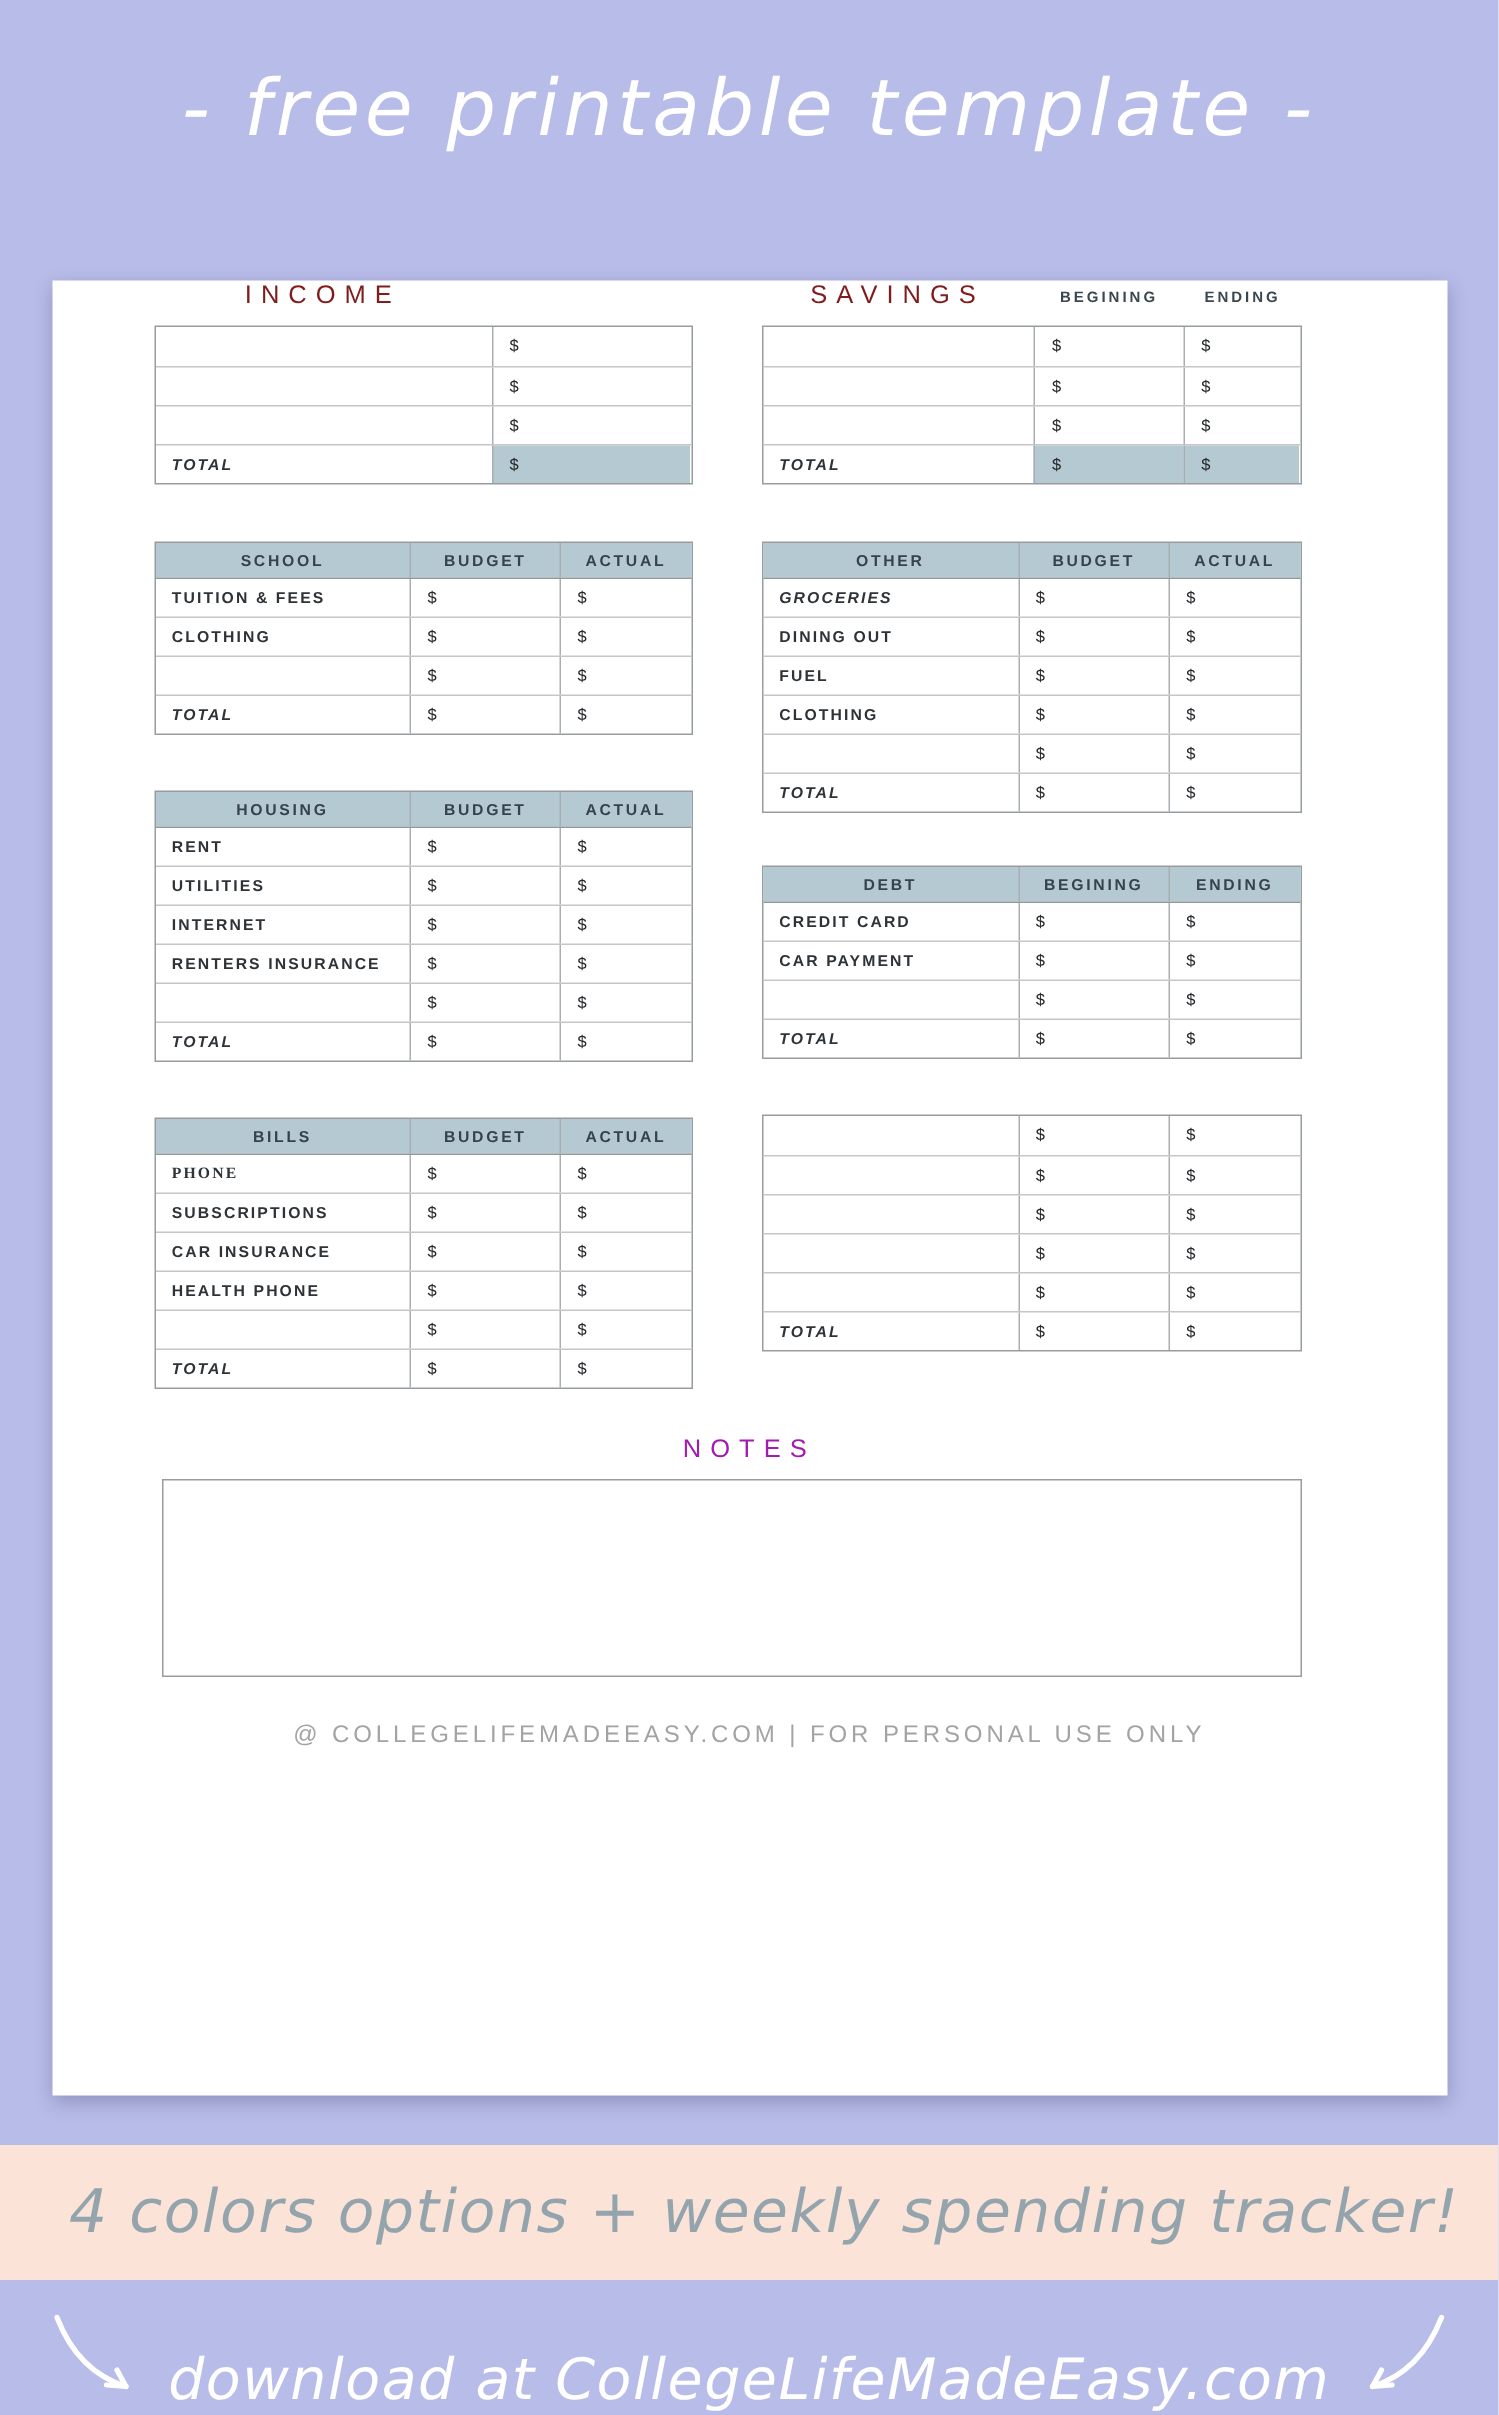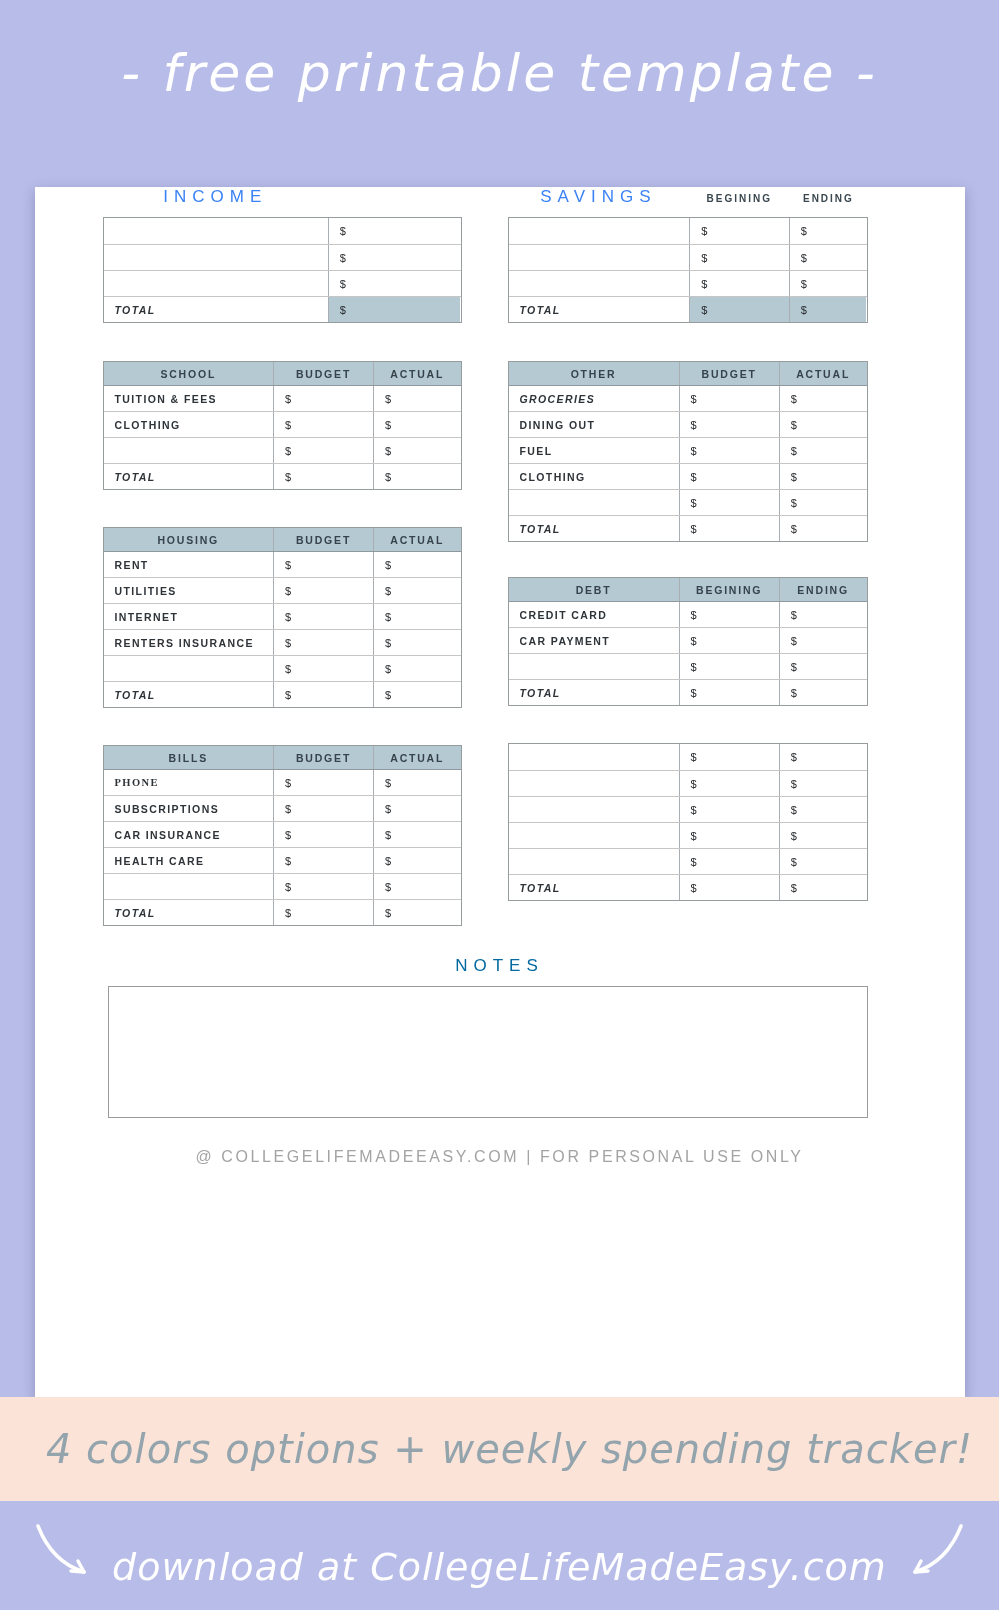--- a/index.html
+++ b/index.html
@@ -25,21 +25,21 @@
   .sheet-title {
     text-align:center; padding-top:40px;
     font-family:"DejaVu Serif", serif; font-style:italic;
     font-size:62px; color:#171717; letter-spacing:4px; line-height:1.15;
   }
 
   .cols { display:flex; justify-content:space-between; padding:0 97px 0 68px; margin-top:42px; }
   .col-left  { width:359px; }
   .col-right { width:360px; }
 
-  .sec-heading { font-size:17px; letter-spacing:6px; color:#3b82f6; text-align:center; line-height:20px; }
+  .sec-heading { font-size:17px; letter-spacing:6px; color:#7f1d1d; text-align:center; line-height:20px; }
   .income-head { width:62.8%; margin-bottom:10px; }
   .sav-headrow { display:flex; align-items:flex-end; margin-bottom:10px; }
   .sav-headrow .c1 { width:50.5%; text-align:center; }
   .sav-headrow .c2 { width:27.8%; text-align:center; }
   .sav-headrow .c3 { width:21.7%; text-align:center; }
   .mini-label { font-size:10px; letter-spacing:2px; font-weight:bold; color:#3a474f; padding-bottom:3px; }
 
   
   .btable { border:1px solid #979c9f; background:#fff; }
   .trow { display:flex; height:26px; }
@@ -53,26 +53,26 @@
   .dollar { font-size:11px; color:#26292c; padding-left:11px; }
   .tlabel { font-style:italic; }
   .hl { background:#b5c9d3; }
 
   .mt-a { margin-top:38px; }
   .mt-b { margin-top:37px; }
   .mt-c { margin-top:35px; }
 
   
   .notes-sec { margin-top:30px; }
-  .notes-heading { font-size:17px; letter-spacing:6px; color:#0369a1; text-align:center; }
+  .notes-heading { font-size:17px; letter-spacing:6px; color:#a21caf; text-align:center; }
   .notes-box { margin:10px 97px 0 73px; height:132px; border:1px solid #9b9b9b; background:#fff; }
   .sheet-footer { margin-top:30px; text-align:center; font-size:16px; letter-spacing:2.6px; color:#a3a3a3; }
 
   
-  .peach-band { height:104px; background:#fbe3d8; display:flex; align-items:center; justify-content:center;padding-left:20px; }
+  .peach-band { margin-top:33px; height:90px; background:#fbe3d8; display:flex; align-items:center; justify-content:center;padding-left:20px; }
   .peach-band .text { color:#93a4ad; font-size:40px; letter-spacing:1px; }
   .download-band { height:132px; display:flex; align-items:center; justify-content:center; gap:12px; }
   .download-band .text { color:#ffffff; font-size:38px; letter-spacing:1px; }
   .arrow-svg { display:block; }
   .arrow-left  { transform: translateY(-16px); }
   .arrow-right { transform: translateY(-16px); }
 </style>
 </head>
 <body>
 
@@ -245,21 +245,21 @@
           <div class="trow">
             <div class="tc" style="width: 47.5%;">CAR INSURANCE</div>
             <div class="tc" style="width: 28%;">
               <span class="dollar">$</span>
             </div>
             <div class="tc" style="width: 24.5%;">
               <span class="dollar">$</span>
             </div>
           </div>
           <div class="trow">
-            <div class="tc" style="width: 47.5%;">HEALTH CARE</div>
+            <div class="tc" style="width: 47.5%;">HEALTH PHONE</div>
             <div class="tc" style="width: 28%;">
               <span class="dollar">$</span>
             </div>
             <div class="tc" style="width: 24.5%;">
               <span class="dollar">$</span>
             </div>
           </div>
           <div class="trow">
             <div class="tc" style="width: 47.5%;"></div>
             <div class="tc" style="width: 28%;">

